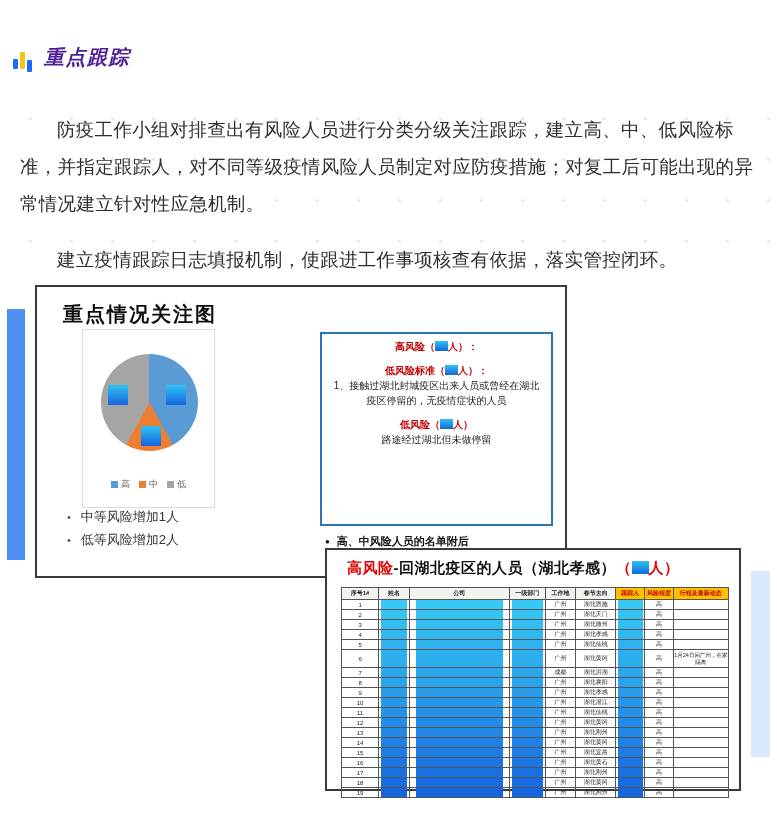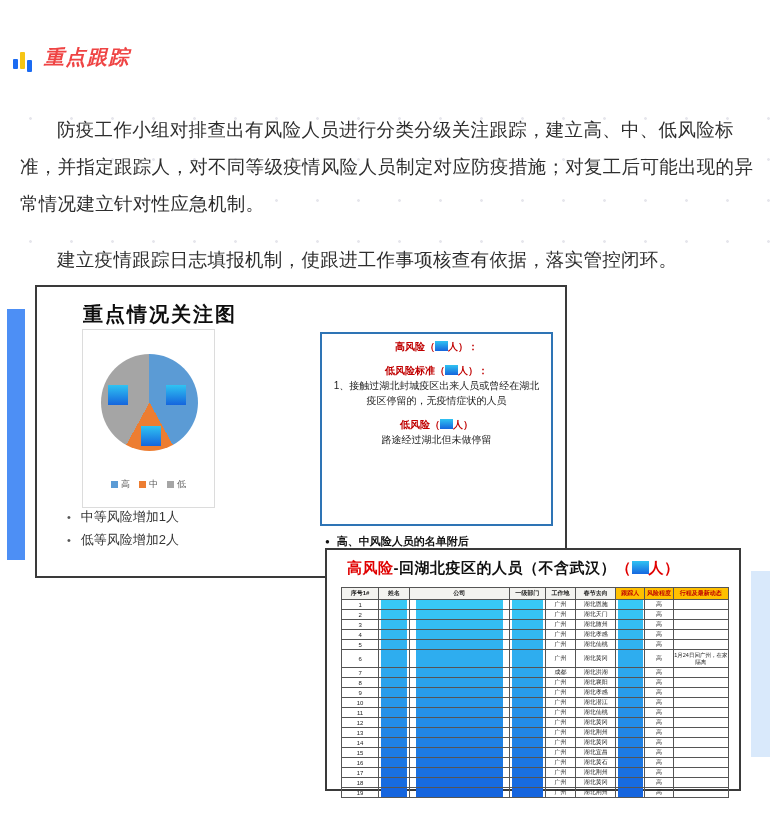--- a/index.html
+++ b/index.html
@@ -16,38 +16,38 @@
     background-size:41px 41px; background-position:10px 12px;
     z-index:0;
   }
   
   .doc-header { position:absolute; left:12px; top:44px; display:flex; align-items:flex-end; gap:10px; z-index:2; }
   .chart-icon { width:22px; height:22px; position:relative; }
   .chart-icon .bar { position:absolute; border-radius:1px; }
   .chart-icon .b1 { left:1px;  bottom:3px; width:5px; height:10px; background:#1B6BF2; }
   .chart-icon .b2 { left:8px;  bottom:3px; width:5px; height:17px; background:#F6C514; }
   .chart-icon .b3 { left:15px; bottom:0;   width:5px; height:12px; background:#1B6BF2; }
-  .doc-title { font-size:20px; font-weight:bold; font-style:italic; color:#ef4444; letter-spacing:1.5px; padding-bottom:1px; }
+  .doc-title { font-size:20px; font-weight:bold; font-style:italic; color:#4c1d95; letter-spacing:1.5px; padding-bottom:1px; }
 
   .para {
     position:absolute; left:20px; width:737px; z-index:1;
     font-size:18.5px; color:#2e2e2e; line-height:37px; text-indent:2em;
     letter-spacing:0.3px;
   }
   #para-1 { top:92px; }
   #para-2 { top:222px; }
 
   .accent-left  { position:absolute; left:7px;   top:309px; width:18px; height:251px; background:#4D8FF5; z-index:0; }
   .accent-right { position:absolute; left:751px; top:571px; width:19px; height:186px; background:#D9E9FB; z-index:0; }
 
   .panel { position:absolute; background:#fff; border:2px solid #3a3a3a; }
   #focus-panel  { left:35px;  top:285px; width:532px; height:293px; z-index:2; }
   #roster-panel { left:325px; top:548px; width:416px; height:243px; z-index:5; }
 
-  .focus-title { margin:14px 0 0 46px; font-size:20px; font-weight:bold; color:#0d0d0d; letter-spacing:2px; }
+  .focus-title { margin:14px 0 0 26px; font-size:20px; font-weight:bold; color:#0d0d0d; letter-spacing:2px; }
 
   .chart-frame { position:absolute; left:45px; top:42px; width:133px; height:179px; border:1px solid #dcdcdc; background:#fff; }
   .pie { position:absolute; left:18px; top:24px; width:97px; height:97px; border-radius:50%; }
   .redact-square { position:absolute; width:20px; height:20px; background:linear-gradient(180deg,#2FC3F2,#1565DD); }
   .rs-left   { left:25px; top:55px; }
   .rs-right  { left:83px; top:55px; }
   .rs-bottom { left:58px; top:96px; }
   .pie-legend { position:absolute; left:0; right:0; top:148px; display:flex; justify-content:center; gap:9px; font-size:9px; color:#595959; }
   .legend-item { display:flex; align-items:center; gap:3px; }
   .legend-swatch { width:7px; height:7px; display:inline-block; }
@@ -149,21 +149,21 @@
       </div>
     </div>
 
   <div class="panel-note">
     <span class="note-bullet">●</span><span>高、中风险人员的名单附后</span>
   </div>
 </div>
 
 <div class="panel" id="roster-panel">
   <div class="roster-title">
-    <span class="t-red">高风险</span><span class="t-black">-回湖北疫区的人员（不含武汉）</span><span class="t-red">（</span><span class="redact-title"></span><span class="t-red">人）</span>
+    <span class="t-red">高风险</span><span class="t-black">-回湖北疫区的人员（湖北孝感）</span><span class="t-red">（</span><span class="redact-title"></span><span class="t-red">人）</span>
   </div>
   <table class="roster-table">
     <colgroup>
       <col style="width:9.6%">
         <col style="width:8%">
         <col style="width:25.7%">
         <col style="width:9.4%">
         <col style="width:7.8%">
         <col style="width:10.4%">
         <col style="width:7.5%">

